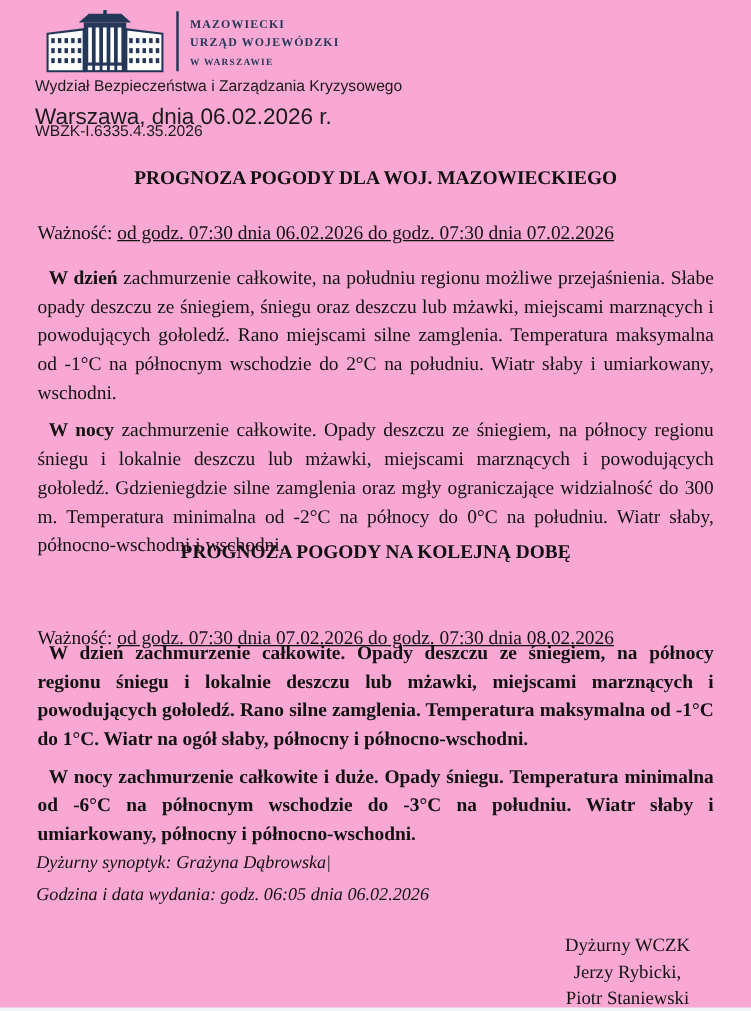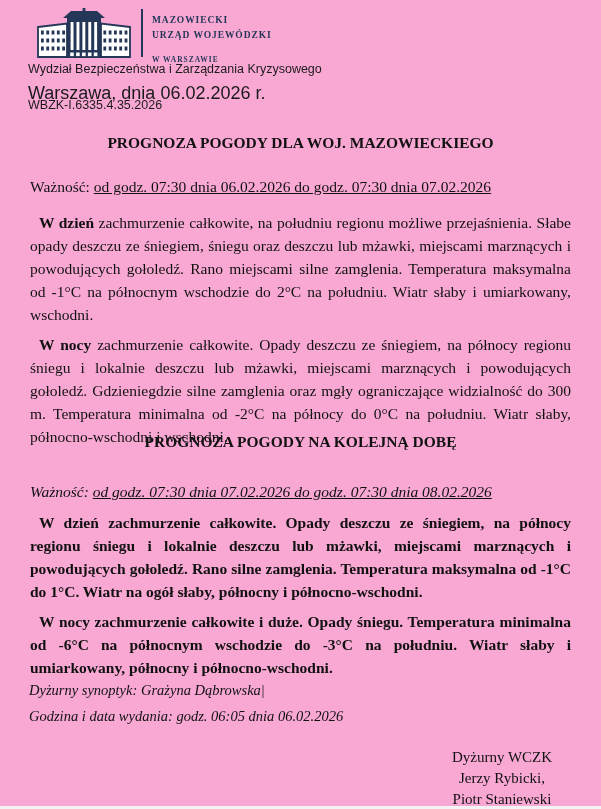--- a/index.html
+++ b/index.html
@@ -25,38 +25,38 @@
   .logo-divider  { position: absolute; left: 141px; top: 9px; width: 2px; height: 48px; }
   .org-block {
     position: absolute; left: 152px; top: 13px;
     font-family: "Liberation Serif", serif;
     font-weight: bold;
   }
   .org-line1, .org-line2 {
     font-size: 9.5px; letter-spacing: 0.9px; line-height: 15px;
   }
   .org-line3 {
-    font-size: 7.5px; letter-spacing: 1px; margin-top: 12px;
+    font-size: 7.5px; letter-spacing: 1px; margin-top: 2px;
   }
   .sans { font-family: "Liberation Sans", sans-serif; color: #1a1a1a; }
   .dept      { position: absolute; left: 28px; top: 62px;  font-size: 12.5px; }
   .place-date{ position: absolute; left: 28px; top: 83px;  font-size: 18px; }
   .reference { position: absolute; left: 28px; top: 98px;  font-size: 12.5px; }
 
   
   .doc-title {
     position: absolute; left: 0; width: 601px;
     text-align: center; font-weight: bold; font-size: 15.5px;
   }
   .title-1 { top: 134px; }
   .title-2 { top: 433px; }
 
   .validity { position: absolute; left: 30px; width: 541px; font-size: 15.5px; }
   .validity-1 { top: 178px; }
-  .validity-2 { top: 483px; font-style: italic; }
+  .validity-2 { top: 502px; }
   .validity .period { text-decoration: underline; }
 
   .body-block {
     position: absolute; left: 30px; width: 541px;
     font-size: 15.5px; line-height: 23px;
     text-align: justify;
   }
   .body-1 { top: 211px; }
   .body-2 { top: 511px; font-weight: bold; }
   .body-block p { text-indent: 9px; }

